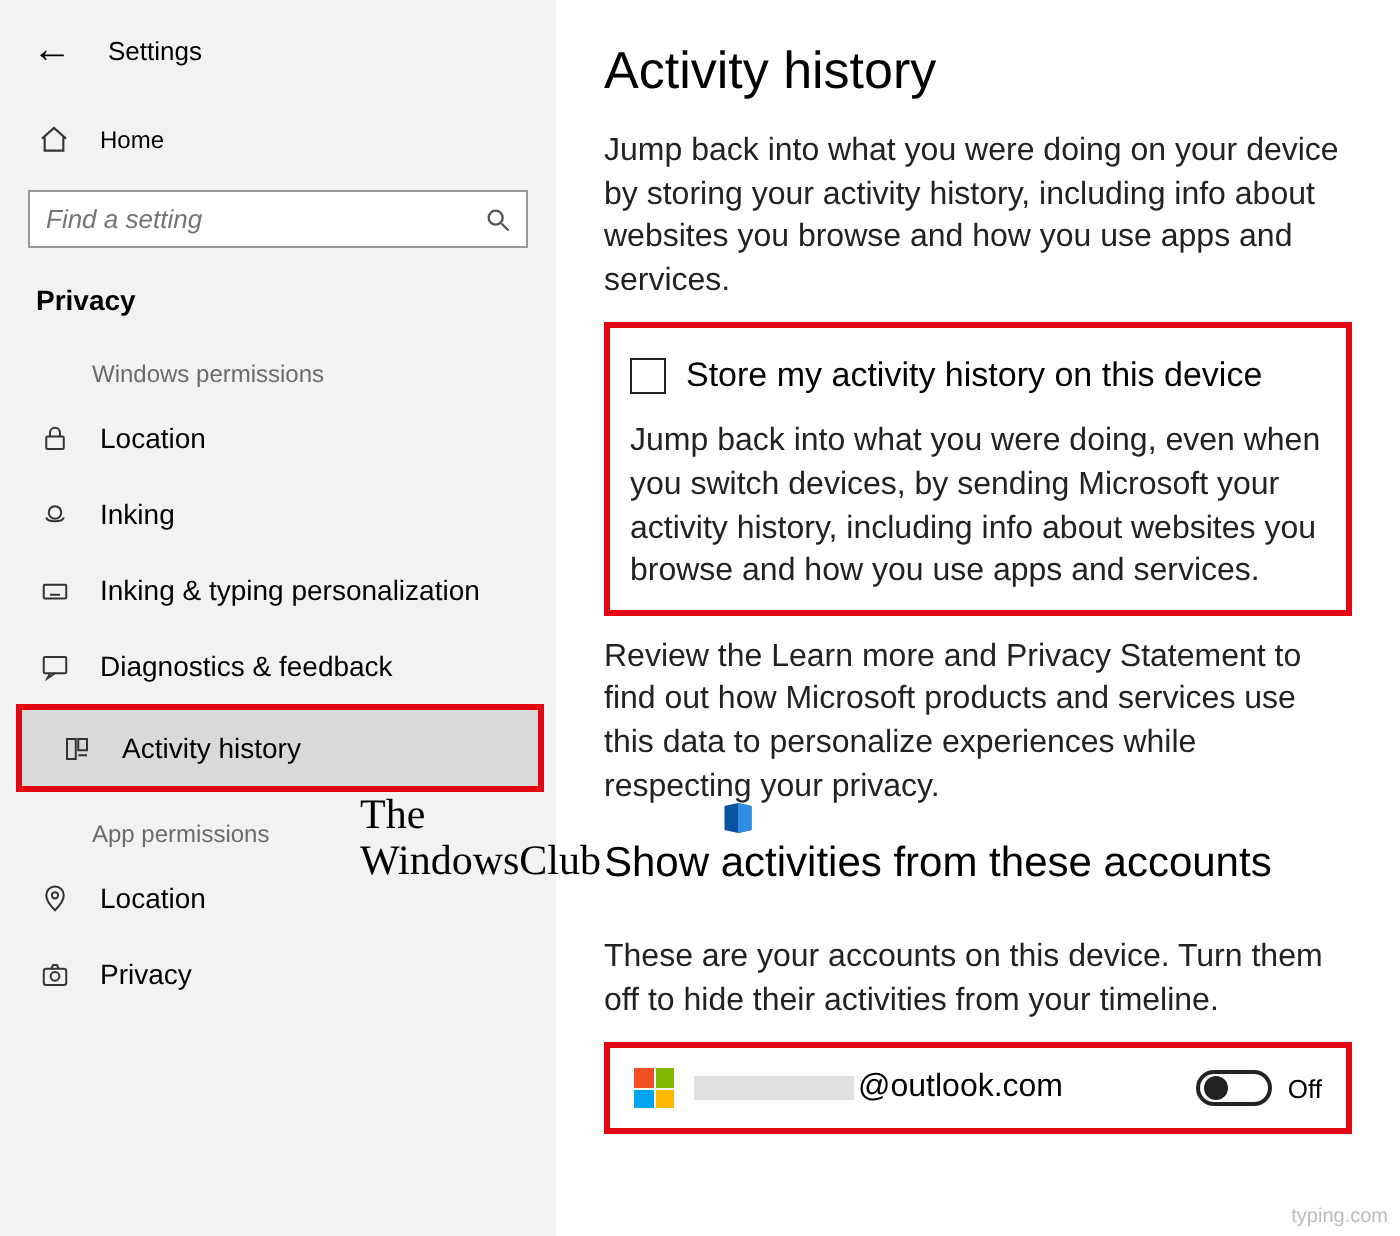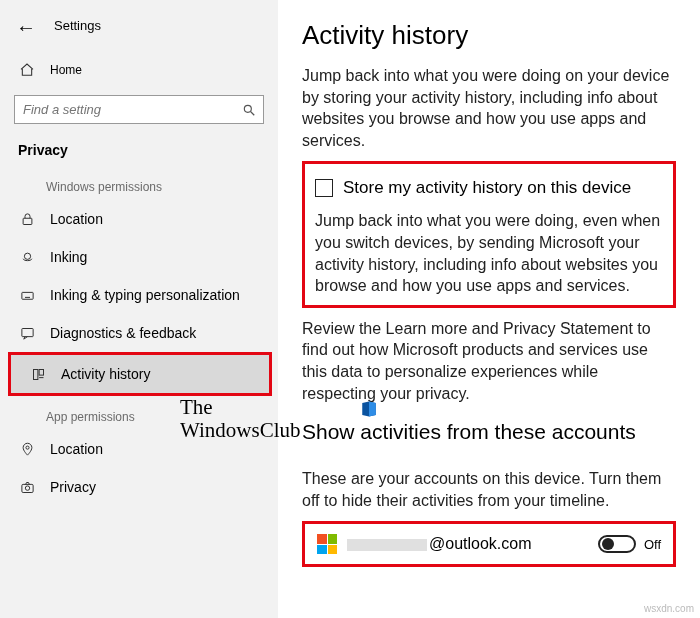--- a/index.html
+++ b/index.html
@@ -199,13 +199,13 @@
   <div>The</div>
   <div>WindowsClub</div>
 </div>
 <div class="wm-icon">
   <svg width="18" height="18" viewBox="0 0 24 24">
       <path fill="#0a53a0" d="M3 4l9-2 9 2v16l-9 2-9-2z"></path>
       <path fill="#2e8de6" d="M12 2l9 2v16l-9 2z"></path>
     </svg>
 </div>
 
-<div class="ws">wsxdn.com</div>
+<div class="ws">typing.com</div>
 
 </body></html>

